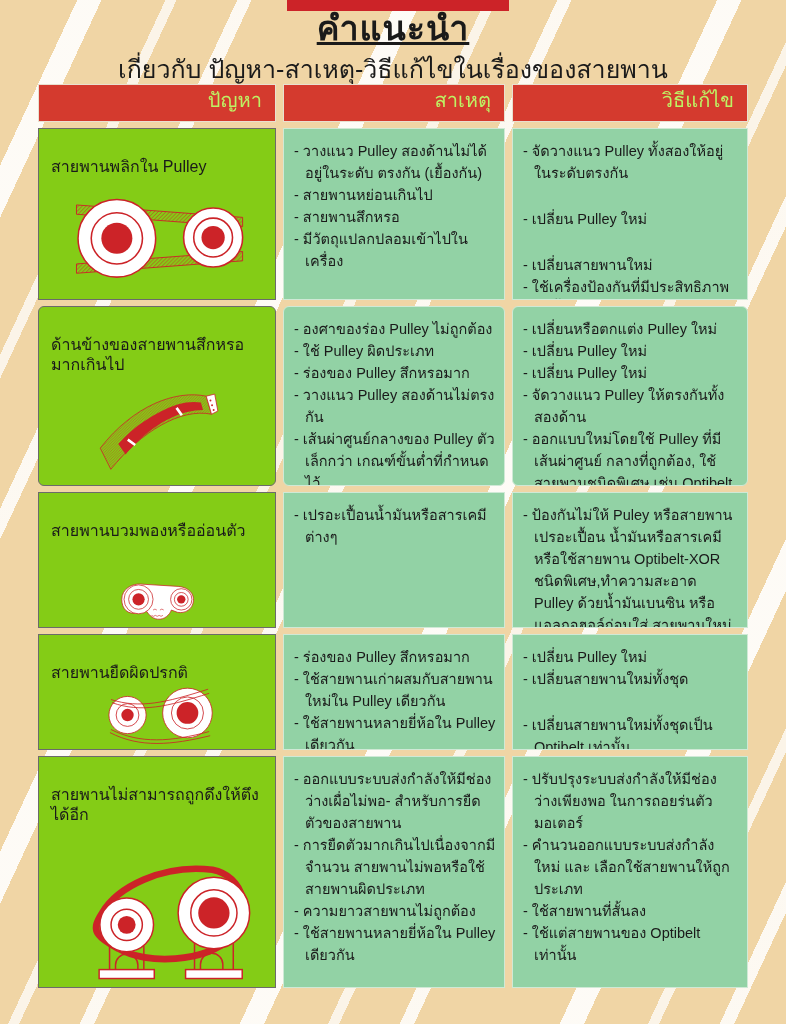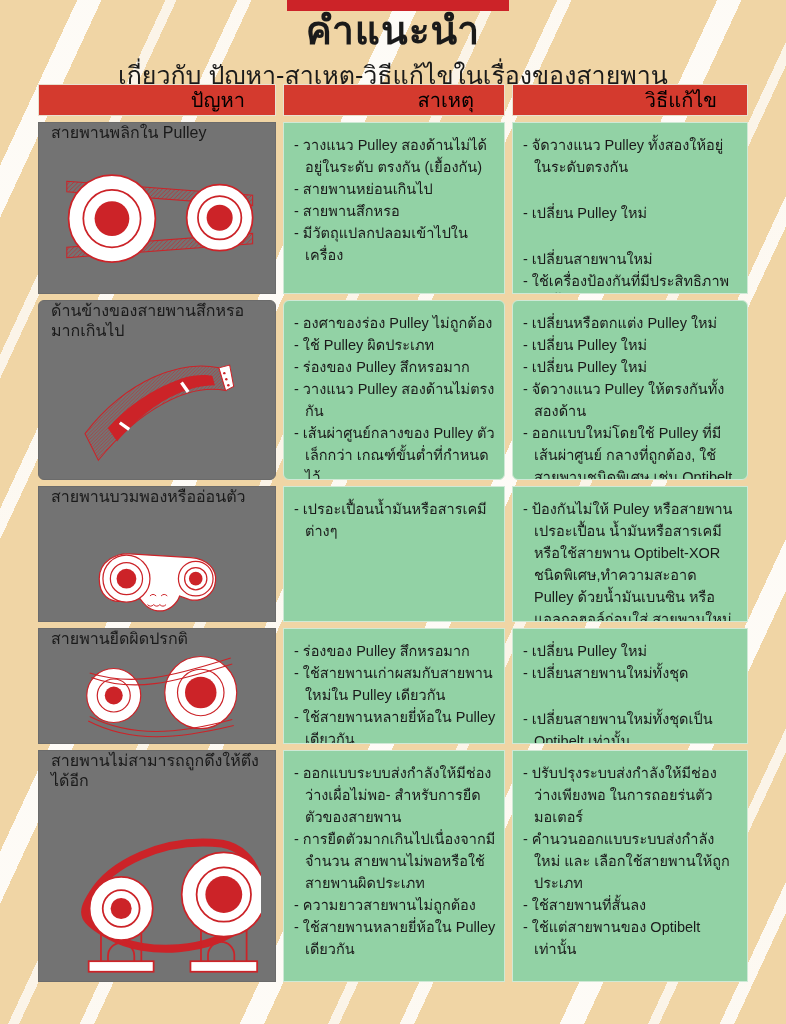--- a/index.html
+++ b/index.html
@@ -9,28 +9,28 @@
     background:
       repeating-linear-gradient(115deg,
         rgba(255,255,255,0) 0 70px, rgba(255,255,255,.9) 70px 92px,
         rgba(255,255,255,0) 92px 150px, rgba(255,255,255,.75) 150px 160px,
         rgba(255,255,255,0) 160px 215px, rgba(255,255,255,.85) 215px 228px,
         rgba(255,255,255,0) 228px 290px),
       #f0d5a5;
   }
   .topbar{position:absolute;left:287px;top:0;width:222px;height:11px;background:#cc2328;}
   .titlewrap{position:absolute;left:38px;top:10px;width:710px;text-align:center;}
-  .title{font-size:39px;font-weight:bold;letter-spacing:1px;line-height:1.1;}
+  .title{font-size:34px;font-weight:bold;letter-spacing:1px;line-height:1.1;text-decoration:underline;}
   .subtitle{font-size:25px;margin-top:2px;}
   .tbl{position:absolute;left:38px;top:84px;width:710px;}
   .grid{display:grid;grid-template-columns:238px 222px 236px;column-gap:7px;margin-bottom:6px;}
-  .hcell{background:#d43a2e;color:#000000;font-size:20px;height:32px;line-height:30px;
-         text-align:right;padding-right:30px;box-sizing:border-box;border:1px solid #e8e0d0;}
-  .pcell{background:#737373;border:1px solid #6b6b6b;box-sizing:border-box;
-         padding:0 10px 4px 12px;overflow:hidden;display:flex;flex-direction:column;}
+  .hcell{background:#d43a2e;color:#bef264;font-size:20px;height:38px;line-height:30px;
+         text-align:right;padding-right:13px;box-sizing:border-box;border:1px solid #e8e0d0;}
+  .pcell{background:#84cc16;border:1px solid #6b6b6b;box-sizing:border-box;
+         padding:28px 10px 4px 12px;overflow:hidden;display:flex;flex-direction:column;}
   .plabel{font-size:16px;line-height:1.25;}
   .pimg{flex:1;display:flex;align-items:center;justify-content:center;min-height:0;}
   .pimg svg{max-width:100%;max-height:100%;}
   .gcell{background:#92d2a5;box-sizing:border-box;padding:11px 8px 18px 10px;
          font-size:14.5px;line-height:1.52;overflow:hidden;border:1px solid #cfe9d6;}
   .li{padding-left:11px;text-indent:-11px;}
   .gap{height:24px;}
   .r1 .pcell,.r1 .gcell{height:172px;}
   .r2 .pcell,.r2 .gcell{height:180px;border-radius:6px;}
   .r3 .pcell,.r3 .gcell{height:136px;gap:37px;}

